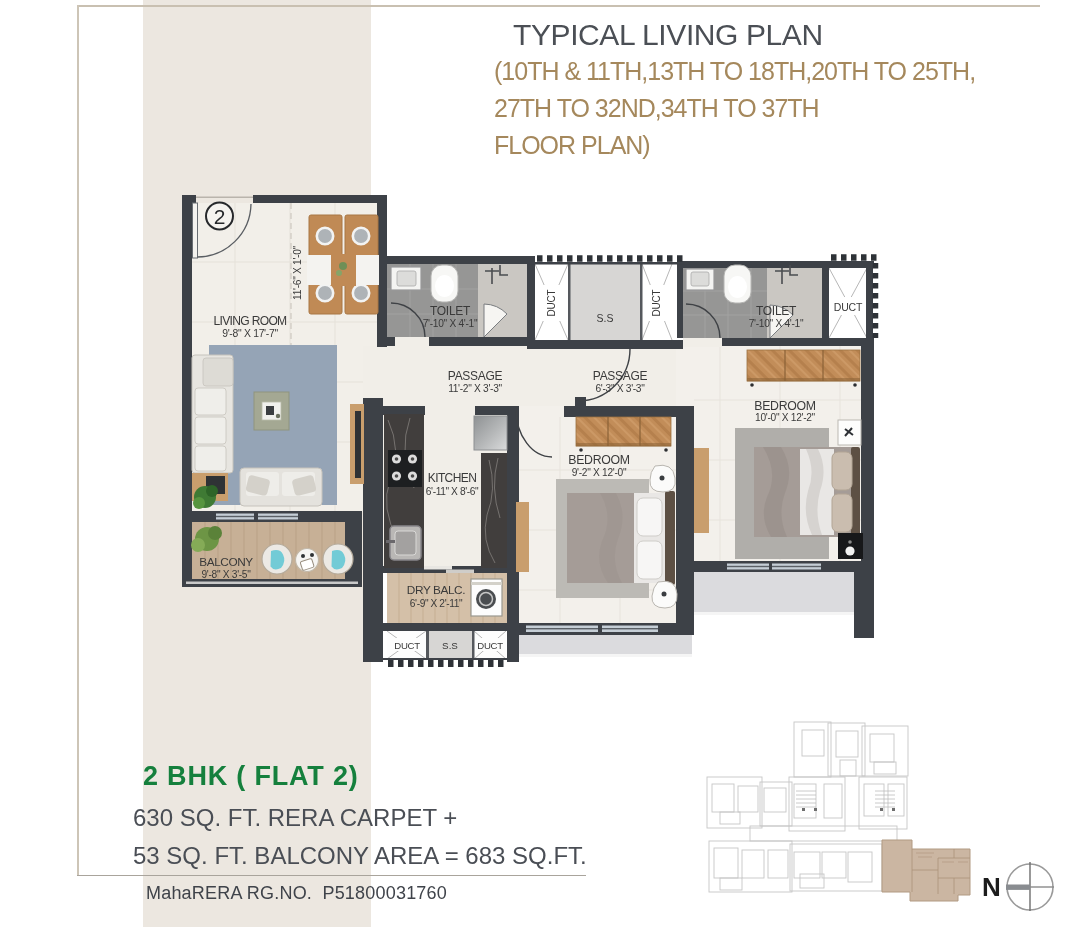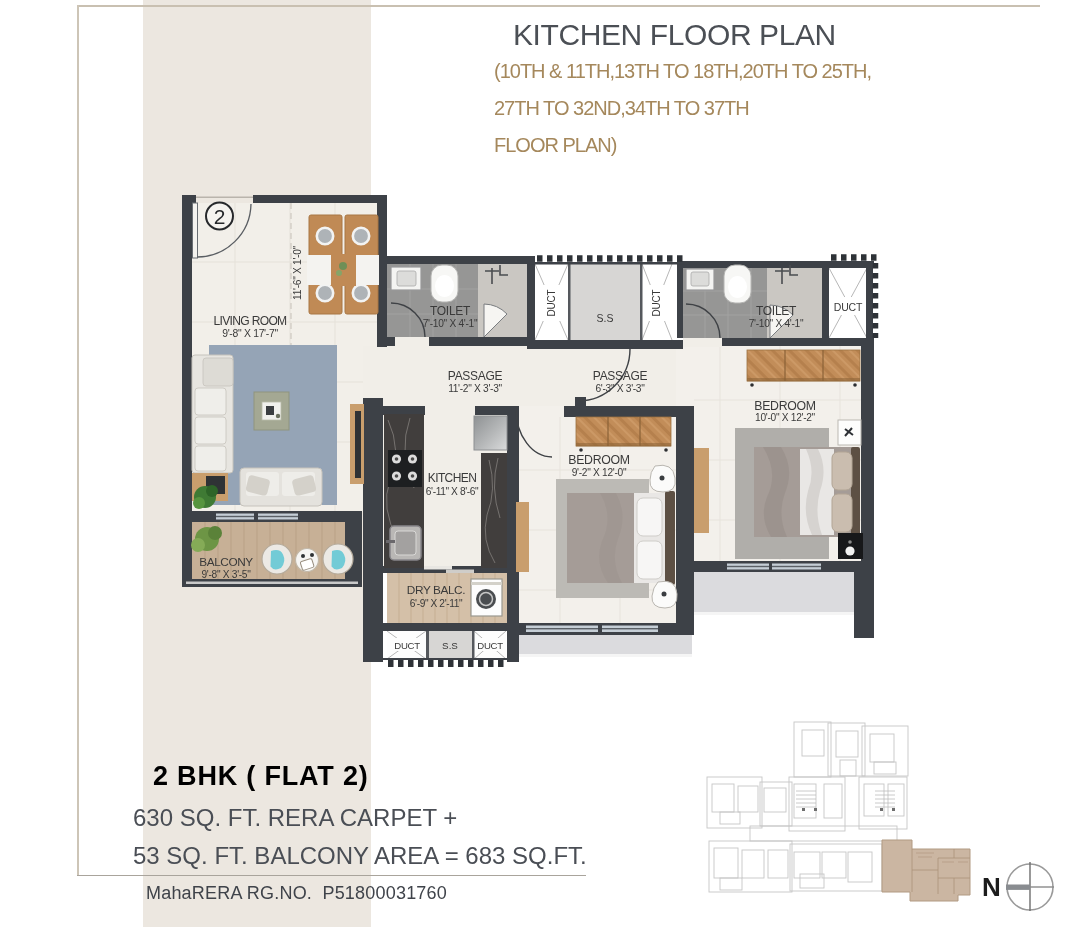--- a/index.html
+++ b/index.html
@@ -11,25 +11,25 @@
 <body>
 
 <div class="abs" style="left:143px;top:0;width:228px;height:927px;background:#ece7e0;"></div>
 
 <div class="abs" style="left:77px;top:5px;width:963px;height:1.6px;background:#c9c0b1;"></div>
 
 <div class="abs" style="left:77px;top:5px;width:1.6px;height:871px;background:#cdc5b7;"></div>
 
 <div class="abs" style="left:77px;top:874.5px;width:509px;height:1.6px;background:#a9a49c;"></div>
 
-<div class="abs" style="left:513px;top:18px;font-size:30px;color:#4b4f55;letter-spacing:-0.4px;">KITCHEN FLOOR PLAN</div>
-
-<div class="abs" style="left:494px;top:53px;font-size:20px;color:#a5885c;letter-spacing:-1px;line-height:37px;white-space:nowrap;">(10TH &amp; 11TH,13TH TO 18TH,20TH TO 25TH,<br>27TH TO 32ND,34TH TO 37TH<br>FLOOR PLAN)</div>
-
-<div class="abs" style="left:143px;top:761px;font-size:27px;font-weight:bold;color:#000000;letter-spacing:0.8px;margin-left:10px;">2 BHK ( FLAT 2)</div>
+<div class="abs" style="left:513px;top:18px;font-size:30px;color:#4b4f55;letter-spacing:-0.4px;">TYPICAL LIVING PLAN</div>
+
+<div class="abs" style="left:494px;top:53px;font-size:25px;color:#a5885c;letter-spacing:-1px;line-height:37px;white-space:nowrap;">(10TH &amp; 11TH,13TH TO 18TH,20TH TO 25TH,<br>27TH TO 32ND,34TH TO 37TH<br>FLOOR PLAN)</div>
+
+<div class="abs" style="left:143px;top:761px;font-size:27px;font-weight:bold;color:#15803d;letter-spacing:0.8px;">2 BHK ( FLAT 2)</div>
 
 <div class="abs" style="left:133px;top:799px;font-size:24px;color:#4a4e55;letter-spacing:0px;line-height:37.5px;white-space:nowrap;">630 SQ. FT. RERA CARPET +<br>53 SQ. FT. BALCONY AREA = 683 SQ.FT.</div>
 
 <div class="abs" style="left:146px;top:883px;font-size:18px;color:#3f434a;letter-spacing:0.2px;">MahaRERA RG.NO.&nbsp; P51800031760</div>
 
 <svg class="abs" style="left:975px;top:845px;" width="105" height="82" viewBox="0 0 105 82">
   <circle cx="55" cy="42" r="23" fill="none" stroke="#9a9a9a" stroke-width="1.6"></circle>
   <line x1="55" y1="17" x2="55" y2="66" stroke="#6d6d6d" stroke-width="1.4"></line>
   <line x1="55" y1="42" x2="79" y2="42" stroke="#8a8a8a" stroke-width="1.4"></line>
   <rect x="31" y="39.5" width="24" height="5.4" fill="#898c90"></rect>

